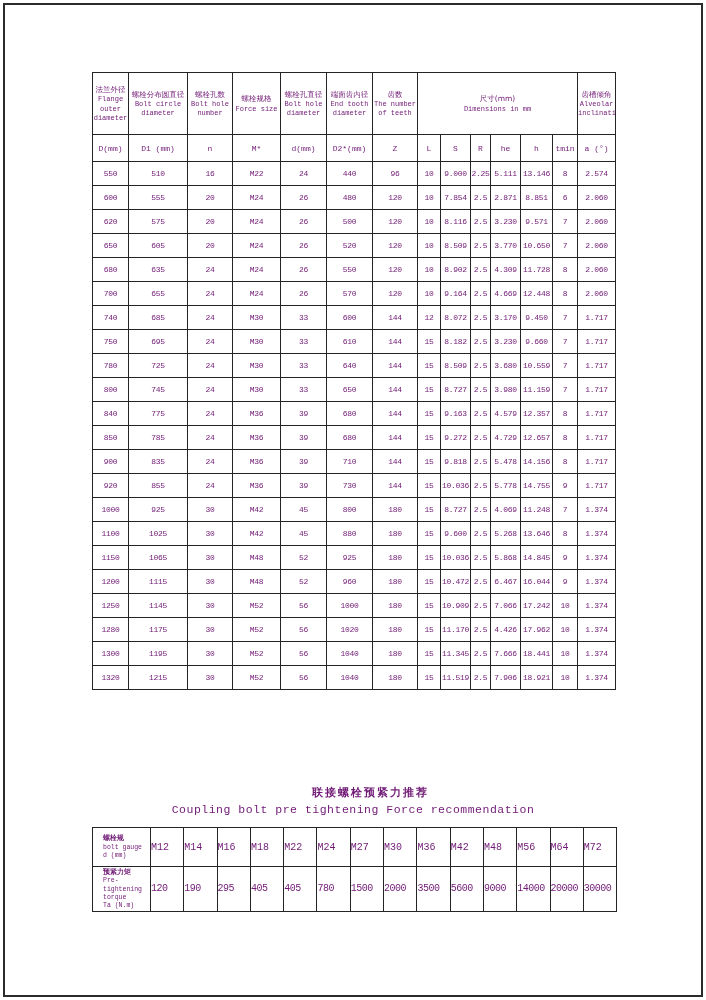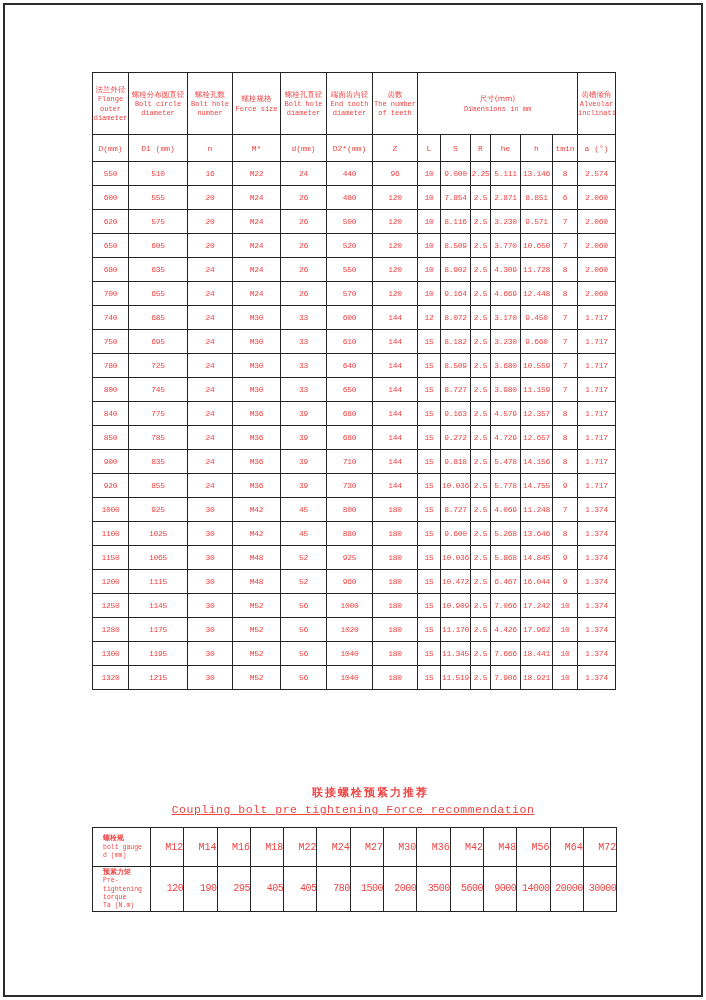--- a/index.html
+++ b/index.html
@@ -1,19 +1,19 @@
 <!DOCTYPE html>
 <html><head>
 <meta charset="utf-8">
 <style>
   html,body{margin:0;padding:0;background:#e8e8e8;}
   .page{
     position:relative;width:706px;height:1000px;background:#ffffff;
     font-family:"Liberation Mono","DejaVu Sans Mono",monospace;
-    color:#ef4444;margin:0 auto;overflow:hidden;
+    color:#701a75;margin:0 auto;overflow:hidden;
   }
   .frame{position:absolute;left:3px;top:3px;right:3px;bottom:3px;border:2px solid #2b2b2b;}
 
   
   table.main{
     position:absolute;left:92px;top:72px;width:523px;
     border-collapse:collapse;table-layout:fixed;
   }
   table.main th,table.main td{
     border:1px solid #242424;padding:0;text-align:center;vertical-align:middle;
@@ -21,29 +21,29 @@
   }
   table.main tr.desc th{height:61px;white-space:normal;}
   table.main tr.desc .zh{font-size:7.5px;line-height:1.5;font-family:"DejaVu Sans",sans-serif;}
   table.main tr.desc .en{font-size:7px;line-height:1.3;}
   table.main tr.units th{height:26px;font-size:8px;}
   table.main tbody td{height:23px;font-size:8px;letter-spacing:-0.3px;}
 
   
   .title-block{position:absolute;left:0;top:785px;width:706px;text-align:center;}
   .title-zh{font-size:11px;font-weight:bold;letter-spacing:2px;font-family:"DejaVu Sans",sans-serif;padding-left:35px;}
-  .title-en{font-size:11.5px;margin-top:3px;letter-spacing:0.5px;text-decoration:underline;}
+  .title-en{font-size:11.5px;margin-top:3px;letter-spacing:0.5px;}
 
   
   table.bolt{
     position:absolute;left:92px;top:827px;width:525px;
     border-collapse:collapse;table-layout:fixed;
   }
   table.bolt th,table.bolt td{
-    border:1px solid #242424;padding:0;text-align:right;vertical-align:middle;
+    border:1px solid #242424;padding:0;text-align:left;vertical-align:middle;
     font-weight:normal;overflow:hidden;
   }
   table.bolt th.lbl{text-align:left;padding-left:10px;}
   table.bolt .lzh{font-size:7px;line-height:1.45;font-family:"DejaVu Sans",sans-serif;font-weight:bold;}
   table.bolt .len{font-size:6.5px;line-height:1.3;white-space:normal;}
   table.bolt tr.gauges td{height:38px;font-size:10px;}
   table.bolt tr.torques td{height:36px;font-size:10px;letter-spacing:-0.5px;}
 </style>
 </head>
 <body>

